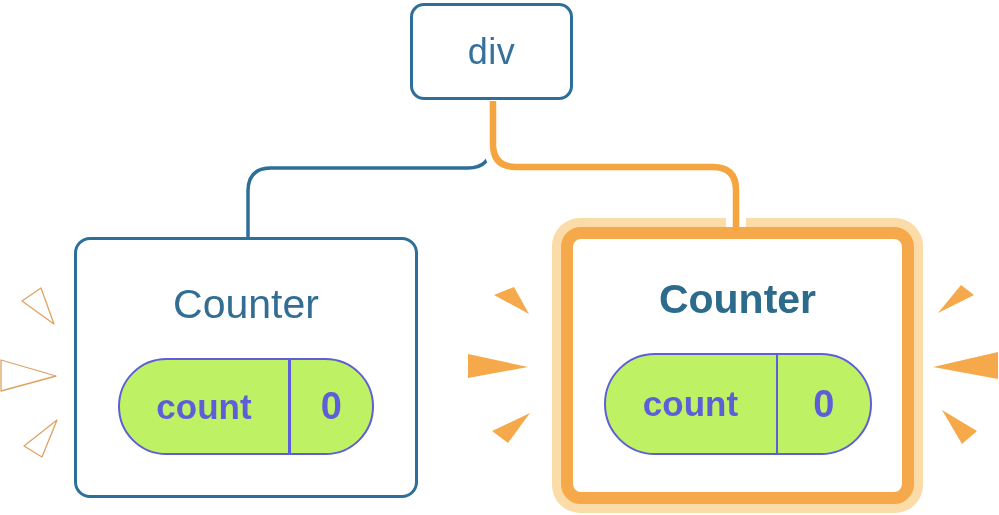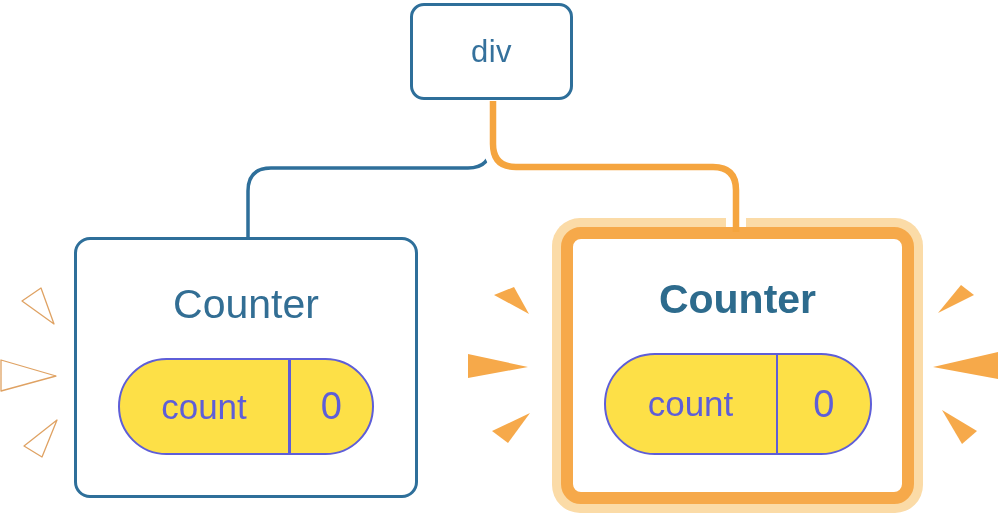--- a/index.html
+++ b/index.html
@@ -19,21 +19,21 @@
     position: absolute;
     left: 410px; top: 3px;
     width: 163px; height: 97px;
     background: #ffffff;
     border: 3.5px solid #2E6F9A;
     border-radius: 14px;
     display: flex; align-items: center; justify-content: center;
     z-index: 2;
   }
   .root-node .label {
-    font-size: 31px;
+    font-size: 36px;
     color: #35719C;
     letter-spacing: 0.5px;
   }
 
   
   .card-left {
     position: absolute;
     left: 74px; top: 237px;
     width: 344px; height: 261px;
     background: #ffffff;
@@ -74,22 +74,23 @@
     line-height: 48px;
     color: #2D6B8D;
   }
 
   
   .state-pill {
     display: flex;
     align-items: stretch;
     border: 2.5px solid #5E5ED8;
     border-radius: 60px;
-    background: #fde047;
+    background: #bef264;
     overflow: hidden;
+    font-weight: bold;
   }
   .card-left .state-pill  { margin-top: 30px; width: 256px; height: 97px; }
   .card-right-inner .state-pill { margin-top: 30px; width: 268px; height: 102px; }
 
   .pill-key {
     display: flex; align-items: center; justify-content: center;
     color: #5E5ED8;
     font-size: 35px;
   }
   .card-left .pill-key  { width: 168px; }

